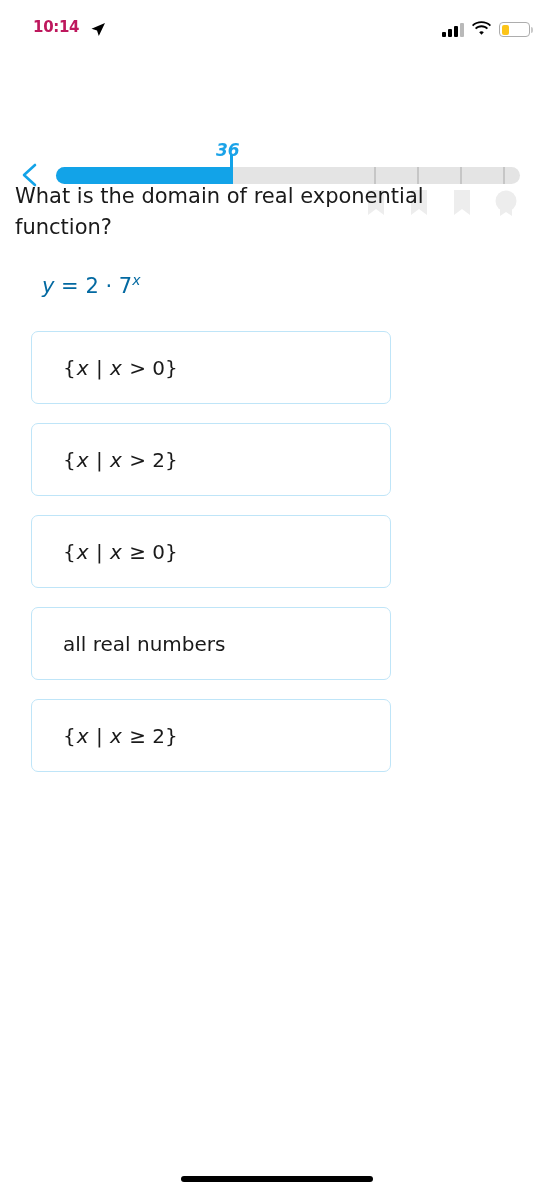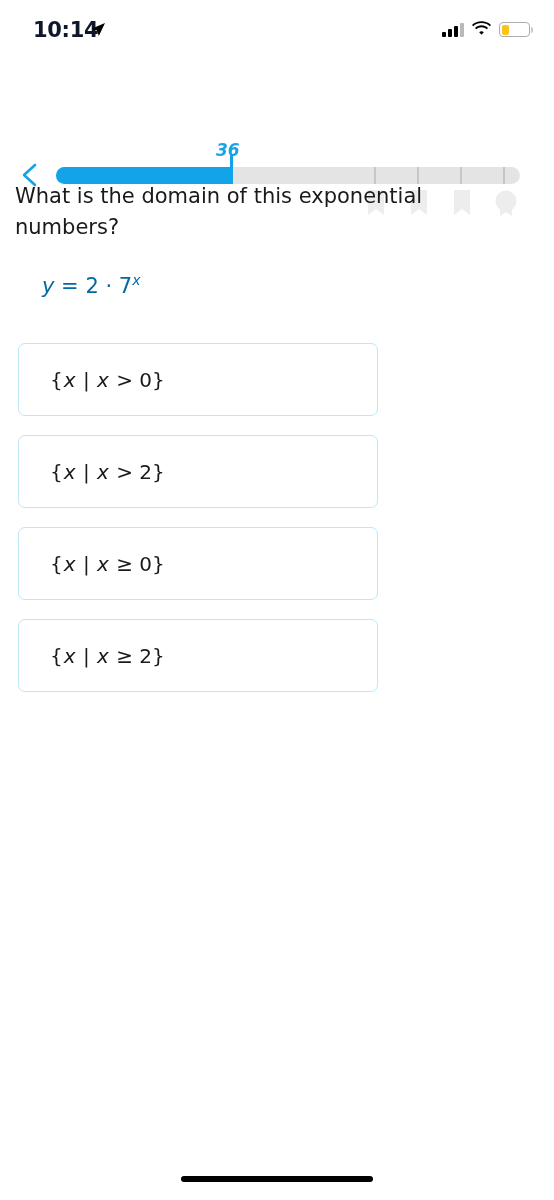--- a/index.html
+++ b/index.html
@@ -20,23 +20,23 @@
   .status-bar {
     position: absolute;
     top: 0; left: 0;
     width: 554px;
     height: 58px;
   }
   .status-time {
     position: absolute;
     left: 33px;
     top: 18px;
-    font-size: 21px;
+    font-size: 15px;
     font-weight: bold;
-    color: #0f172a;
+    color: #be185d;
     letter-spacing: -0.3px;
   }
   .status-loc-icon {
     position: absolute;
     left: 90px;
     top: 22px;
   }
   .status-right {
     position: absolute;
     right: 24px;
@@ -181,24 +181,23 @@
   }
   .eq-sup {
     font-style: italic;
     font-size: 14px;
     vertical-align: super;
   }
 
   
   .options {
     position: absolute;
-    left: 18px;
+    left: 31px;
     top: 331px;
     width: 360px;
-    margin-top: 12px;
   }
   .option-card {
     width: 360px;
     height: 73px;
     box-sizing: border-box;
     border: 1.6px solid #bfe5f8;
     border-radius: 7px;
     background: #ffffff;
     margin-bottom: 19px;
     display: flex;
@@ -295,40 +294,43 @@
     </div>
     <div class="milestone" style="left:493px;">
       <svg width="26" height="26" viewBox="0 0 26 26">
         <circle cx="13" cy="11" r="10.5" fill="#ededed"></circle>
         <path d="M7 18 L7 26 L13 22 L19 26 L19 18 Z" fill="#ededed"></path>
       </svg>
     </div>
   </div>
 </div>
 
-<div class="question">What is the domain of this exponential numbers?</div>
+<div class="question">What is the domain of real exponential function?</div>
 
 <div class="equation">
   <span class="eq-var">y</span><span> = </span><span>2</span><span> · </span><span>7</span><span class="eq-sup">x</span>
 </div>
 
 <div class="options">
 
   <div class="option-card">
     <span class="opt-math"><span>{</span><i>x</i><span> | </span><i>x</i><span> &gt; 0}</span></span>
   </div>
 
   <div class="option-card">
     <span class="opt-math"><span>{</span><i>x</i><span> | </span><i>x</i><span> &gt; 2}</span></span>
   </div>
 
   <div class="option-card">
     <span class="opt-math"><span>{</span><i>x</i><span> | </span><i>x</i><span> ≥ 0}</span></span>
   </div>
 
+  <div class="option-card">
+    <span class="opt-math">all real numbers</span>
+  </div>
 
   <div class="option-card">
     <span class="opt-math"><span>{</span><i>x</i><span> | </span><i>x</i><span> ≥ 2}</span></span>
   </div>
 
 </div>
 
 <div class="home-indicator"></div>
 
 </body></html>

